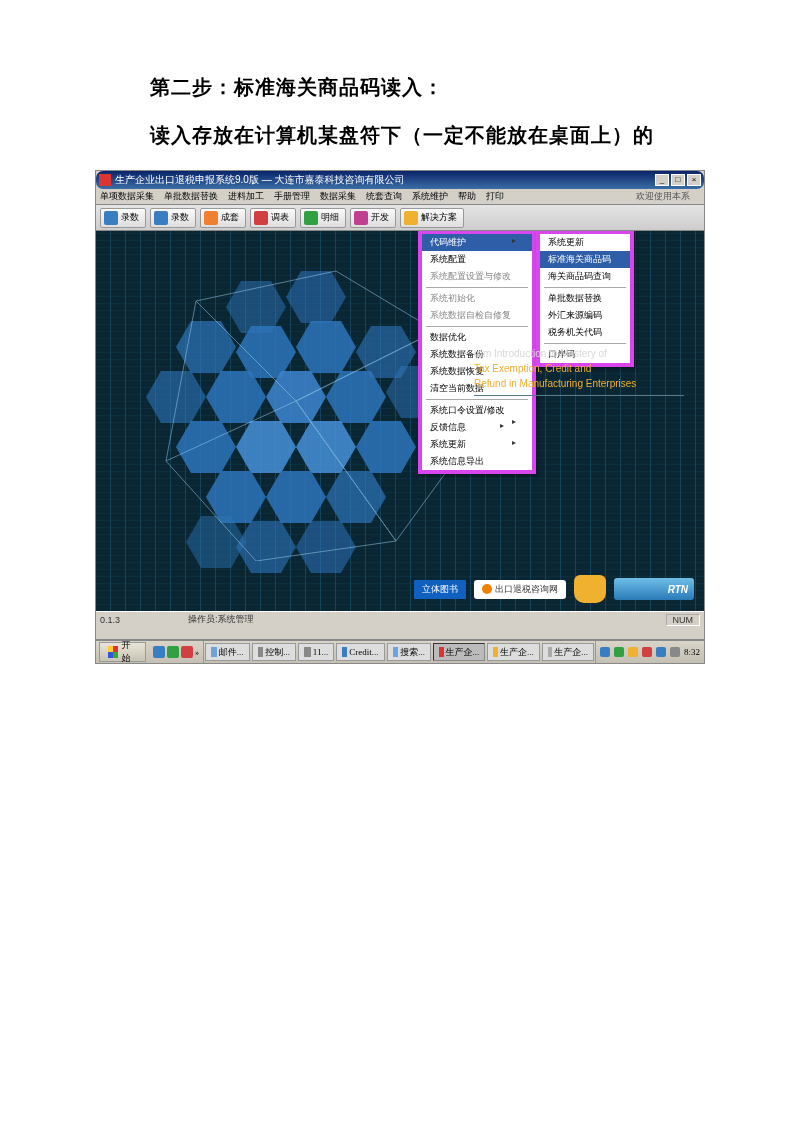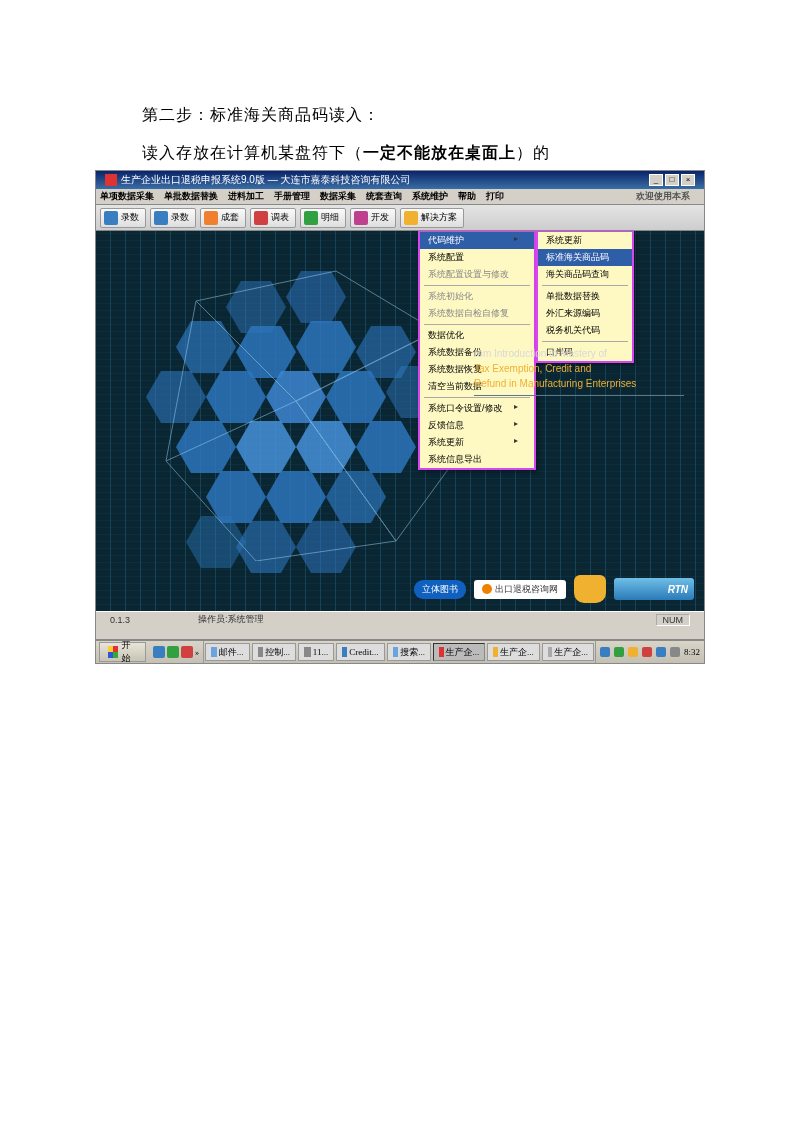--- a/index.html
+++ b/index.html
@@ -6,26 +6,27 @@
   body {
     width: 793px;
     height: 1122px;
     background: #fff;
     font-family: "SimSun", "Songti SC", serif;
     position: relative;
   }
   .doc-text {
     position: absolute;
     left: 110px;
-    top: 96px;
+    top: 63px;
     width: 580px;
-    font-size: 16px;
+    font-size: 20px;
     line-height: 2.4;
     color: #000;
     letter-spacing: 1px;
+    font-weight: bold;
   }
   .doc-text p.indent { text-indent: 2em; }
 
   
   .shot {
     position: absolute;
     left: 95px;
     top: 170px;
     width: 610px;
     height: 470px;
@@ -34,41 +35,42 @@
     font-family: "SimSun", Tahoma, sans-serif;
     font-size: 9px;
     overflow: hidden;
   }
   .titlebar {
     height: 18px;
     background: linear-gradient(#0a246a, #3a6ea5);
     color: #fff;
     display: flex;
     align-items: center;
-    padding: 0 9px;
+    padding: 0 3px;
     font-size: 10px;
+    border-radius: 7px;
   }
   .titlebar .appicon {
     width: 12px; height: 12px; background: #d33; margin-right: 4px;
   }
   .titlebar .spacer { flex: 1; }
   .titlebar .winbtn {
     width: 14px; height: 12px; background: #d4d0c8; border: 1px solid #fff;
     margin-left: 2px; font-size: 8px; line-height: 10px; text-align: center; color:#000;
   }
   .menubar {
     height: 16px;
     background: #d4d0c8;
     border-bottom: 1px solid #888;
     display: flex;
     align-items: center;
     padding: 0 4px;
     font-size: 9px;
   }
-  .menubar span { margin-right: 10px; white-space: nowrap; font-weight: bold; }
+  .menubar span { margin-right: 10px; white-space: nowrap; }
   .menubar .welcome { margin-left: auto; color: #555; }
   .toolbar {
     height: 26px;
     background: linear-gradient(#e4e4e4, #cdcdcd);
     border-bottom: 1px solid #888;
     display: flex;
     align-items: center;
     padding: 0 4px;
   }
   .tbtn {
@@ -119,22 +121,22 @@
     opacity: 0.85;
   }
   .wire {
     position:absolute; left:40px; top:30px; width:360px; height:300px;
     pointer-events:none; opacity:0.5;
   }
 
   
   .dropdown {
     position: absolute;
-    background: #fef9c3;
-    border: 2px solid #d946ef;
+    background: #ffffff;
+    border: 4px solid #d946ef;
     font-size: 9px;
     box-shadow: 2px 2px 4px rgba(0,0,0,0.4);
   }
   .dropdown .item {
     padding: 2px 16px 2px 8px;
     white-space: nowrap;
     color: #000;
   }
   .dropdown .item.disabled { color: #888; }
   .dropdown .item.arrow::after {
@@ -154,32 +156,32 @@
   .promo .line2 { color:#f0b030; letter-spacing:3px; text-align:right; margin-top:2px; }
   .promo .line3 { color:#fff; letter-spacing:3px; text-align:right; margin-top:2px; }
   .promo-sub {
     position:absolute; right:20px; top:115px; width:210px;
     font-size:10px; color:#d8d8d8; line-height:1.5;
   }
   .promo-sub .hl { color:#f0b030; }
   .bottom-badges {
     position:absolute; bottom:8px; right:10px; display:flex; gap:8px; align-items:center;
   }
-  .badge { background:#1060c0; color:#fff; font-size:9px; padding:3px 8px; border-radius:9px; }
+  .badge { background:#1060c0; color:#fff; font-size:9px; padding:3px 8px; border-radius:1px; }
   .badge2 { background:#fff; color:#333; font-size:9px; padding:3px 8px; border-radius:3px; display:flex; align-items:center; gap:3px;}
   .badge2 .dot{width:10px;height:10px;background:#f08000;border-radius:50%;}
   .gremlin { width:32px; height:28px; background:#f0b030; border-radius:6px 6px 10px 10px; }
   .badge3 { background: linear-gradient(#6fbfe8,#2a7ab8); width:80px; height:22px; border-radius:3px; display:flex; align-items:center; justify-content:flex-end; color:#fff; font-size:10px; padding-right:6px; font-style:italic; font-weight:bold;}
 
   
   .statusbar {
     height: 16px;
     background: #d4d0c8;
     border-top: 1px solid #fff;
-    display:flex; align-items:center; padding:0 14px; font-size:9px; color:#333;
+    display:flex; align-items:center; padding:0 4px; font-size:9px; color:#333;
   }
   .statusbar .spacer{flex:1;}
   .statusbar .cell{border:1px inset #fff; padding:0 6px; margin-left:0;}
 
   
   .taskbar {
     position:absolute;
     left:95px; top:640px;
     width:610px; height:24px;
     background: linear-gradient(#d8d4c8,#c4c0b4);

